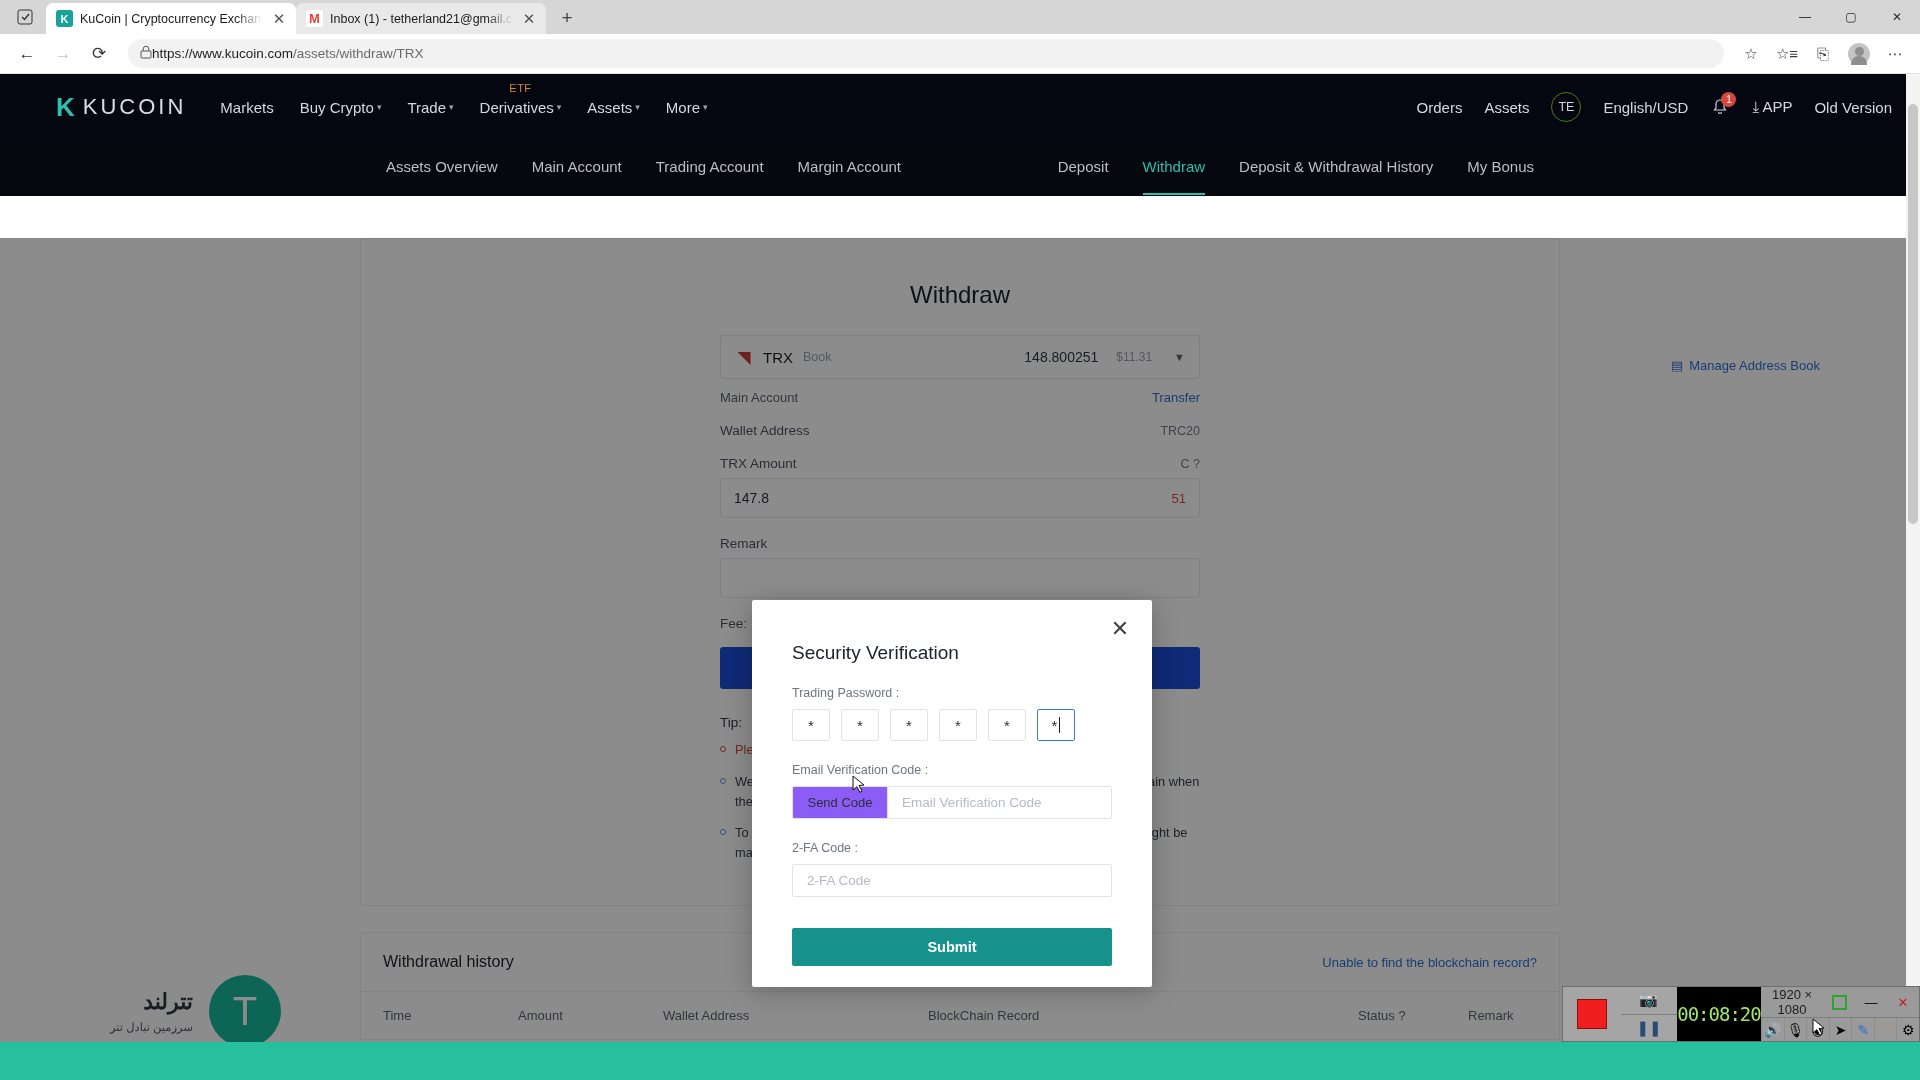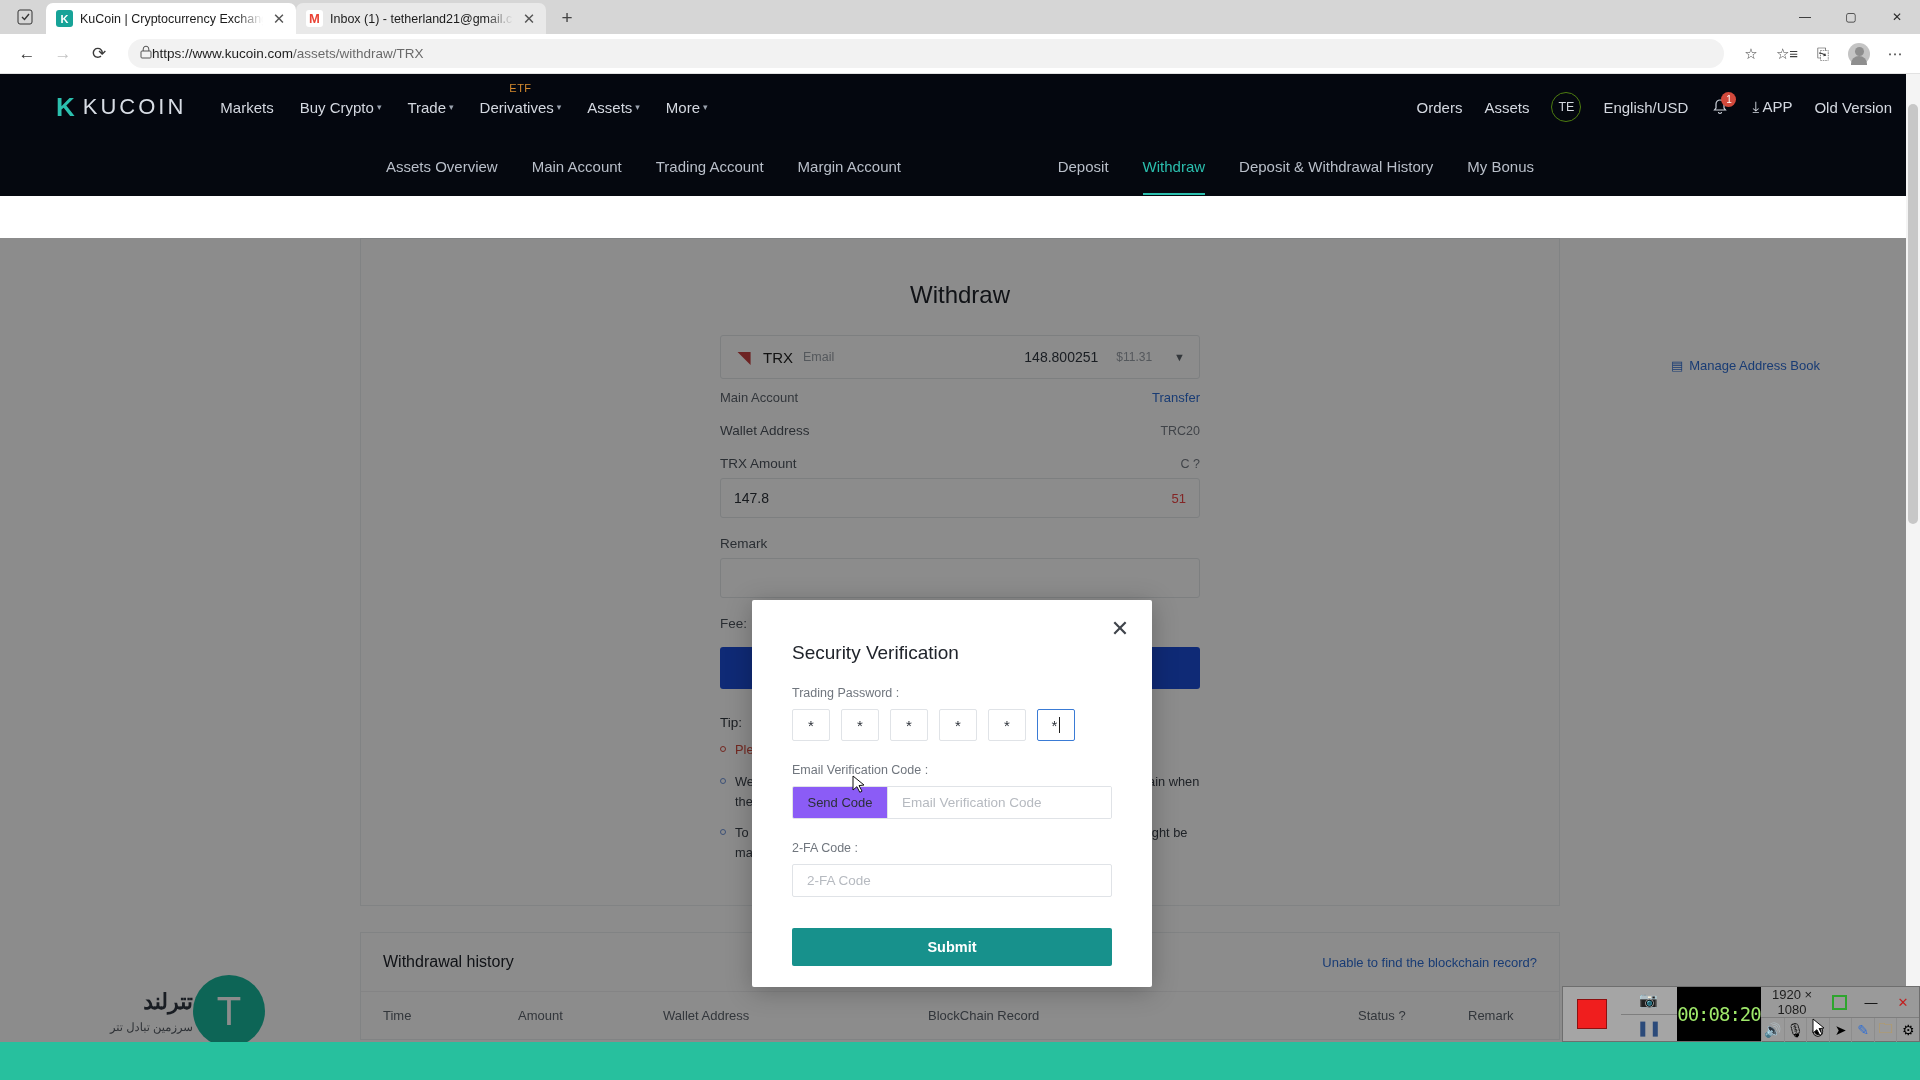--- a/index.html
+++ b/index.html
@@ -193,21 +193,21 @@
     display: flex; align-items: center; padding: 20px 22px; font-size: 16px; color: #20242b; gap: 17px;
   }
   .history-head .link { margin-left: auto; font-size: 13px; color: #2f6ed4; }
   .history-table-head {
     display: flex; border-top: 1px solid #f0f1f3; padding: 16px 22px;
     font-size: 13px; color: #5d646d;
   }
   .th { flex: 0 0 auto; }
 
   
-  .watermark { position: absolute; left: 110px; bottom: 75px; display: flex; align-items: center; }
+  .watermark { position: absolute; left: 110px; bottom: 75px; display: flex; align-items: center; gap: 16px; }
   .wm-text { text-align: right; direction: rtl; color: #2f3640; }
   .wm-title { font-size: 22px; font-weight: bold; letter-spacing: 1px; }
   .wm-sub { font-size: 11.5px; color: #555b63; margin-top: 5px; }
   .wm-circle {
     width: 72px; height: 72px; border-radius: 50%; background: #19b89d;
     color: #fff; font-size: 40px; display: flex; align-items: center; justify-content: center;
   }
 
   
   .dim-overlay {
@@ -438,21 +438,21 @@
         <div class="withdraw-title">Withdraw</div>
         <div class="manage-addr">
           <span>▤</span>
           <span>Manage Address Book</span>
         </div>
 
         <div class="form-col">
           <div class="coin-select">
             <span class="trx-logo">◥</span>
             <span class="coin-sym">TRX</span>
-            <span class="coin-name">Email</span>
+            <span class="coin-name">Book</span>
             <span class="coin-bal">148.800251</span>
             <span class="coin-usd">$11.31</span>
             <span class="coin-caret">▼</span>
           </div>
 
           <div class="acct-row">
             <span>Main Account</span>
             <span class="link">Transfer</span>
           </div>
 

